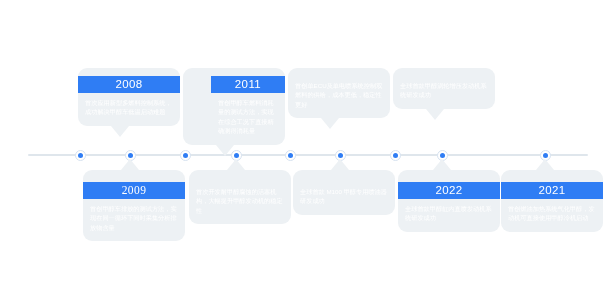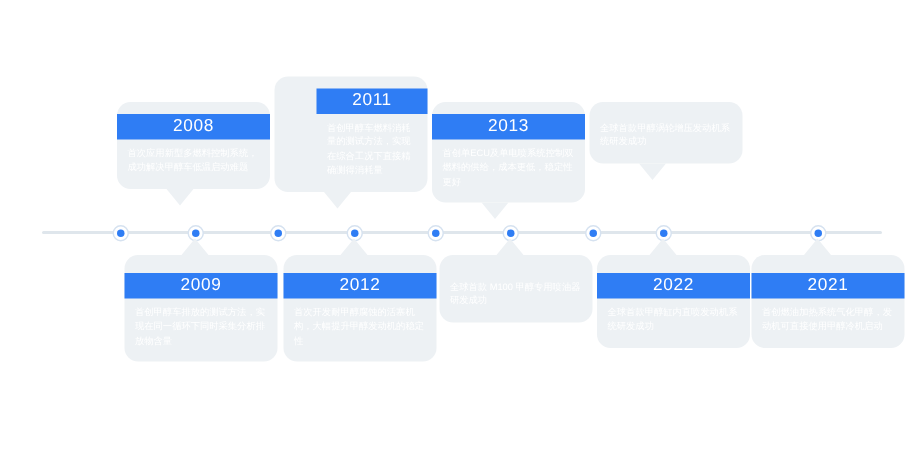--- a/index.html
+++ b/index.html
@@ -143,37 +143,35 @@
       <div class="axis-dot" style="left: 442px; top: 155px;"></div>
       <div class="axis-dot" style="left: 545px; top: 155px;"></div>
     </div>
 
   <div id="cards-layer">
       <div class="card card-top" style="left: 38px; top: 68px;">
         <div class="card-year">2008</div>
         <div class="card-body">首次应用新型多燃料控制系统，成功解决甲醇车低温启动难题</div>
         <div class="pointer" style="left: 33px;"></div>
       </div>
-      <div class="card card-bottom" style="left: 83px; top: 170px;">
+      <div class="card card-bottom" style="left: 83px; top: 170px; font-family: Liberation Serif, serif;">
         <div class="card-year">2009</div>
         <div class="card-body">首创甲醇车排放的测试方法，实现在同一循环下同时采集分析排放物含量</div>
         <div class="pointer" style="left: 38px;"></div>
       </div>
-      <div class="card card-top" style="left: 143px; top: 51px; padding-left: 28px;">
+      <div class="card card-top" style="left: 143px; top: 68px; padding-left: 28px;">
         <div class="card-year">2011</div>
         <div class="card-body">首创甲醇车燃料消耗量的测试方法，实现在综合工况下直接精确测得消耗量</div>
         <div class="pointer" style="left: 33px;"></div>
       </div>
       <div class="card card-bottom" style="left: 189px; top: 170px;">
-        <div class="card-year">2012</div>
         <div class="card-body">首次开发耐甲醇腐蚀的活塞机构，大幅提升甲醇发动机的稳定性</div>
         <div class="pointer" style="left: 38px;"></div>
       </div>
       <div class="card card-top" style="left: 248px; top: 68px;">
-        <div class="card-year">2013</div>
         <div class="card-body">首创单ECU及单电喷系统控制双燃料的供给，成本更低，稳定性更好</div>
         <div class="pointer" style="left: 33px;"></div>
       </div>
       <div class="card card-bottom" style="left: 293px; top: 170px;">
         <div class="card-body">全球首款 M100 甲醇专用喷油器研发成功</div>
         <div class="pointer" style="left: 38px;"></div>
       </div>
       <div class="card card-top" style="left: 353px; top: 68px;">
         <div class="card-body">全球首款甲醇涡轮增压发动机系统研发成功</div>
         <div class="pointer" style="left: 33px;"></div>

